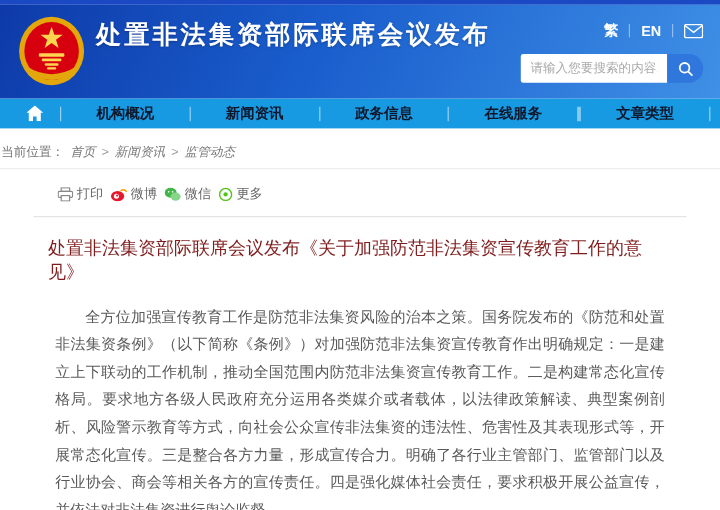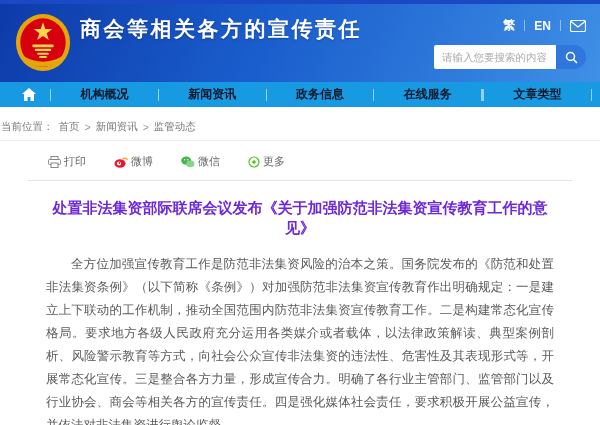--- a/index.html
+++ b/index.html
@@ -32,35 +32,35 @@
   .nav { height:25px; background:#189ae2; display:flex; align-items:center;
          padding:0 8px; }
   .nav-home { width:42px; display:flex; justify-content:center; cursor:pointer; }
   .nav-item { flex:1; text-align:center; color:#0f172a; font-size:12px; font-weight:bold;
               text-decoration:none; cursor:pointer; white-space:nowrap; }
   .nav-sep { width:1px; height:12px; background:rgba(255,255,255,.55); }
 
   
   .breadcrumb { padding:13px 10px 6px 1px; font-size:10.5px; color:#777;
                 border-bottom:1px solid #ececec; display:flex; gap:5px; align-items:center;}
-  .crumb { color:#777; text-decoration:none; cursor:pointer; }
+  .crumb { color:#777; text-decoration:none; cursor:pointer;font-style:italic; }
   .crumb-sep { color:#999; }
 
   
   .meta-row { display:flex; justify-content:space-between; align-items:center;
               padding:13px 36px 11px 48px; font-size:11px; color:#8f8f8f; }
   .meta-left span.block { margin-right:20px; }
-  .tools { display:flex; align-items:center; gap:28px; color:#666; }
+  .tools { display:flex; align-items:center; gap:6px; color:#666; }
   .tool { display:flex; align-items:center; gap:3px; cursor:pointer; color:#666;
           text-decoration:none; }
   .meta-divider { border-bottom:1px solid #e3e3e3; margin:0 28px; }
 
   
-  .article-title { margin:17px 40px 0; text-align:center; font-size:15px;
-                   font-weight:bold; color:#6d28d9; line-height:20px; }
+  .article-title { margin:17px 40px 0; text-align:left; font-size:15px;
+                   font-weight:normal; color:#7f1d1d; line-height:20px; }
   .article-body { margin:15px 46px 0; }
   .article-body p { font-family:"Liberation Serif", serif; font-size:12.5px; color:#5a5a5a;
                     line-height:23px; text-align:justify; text-indent:2em; margin-bottom:4px; }
 </style>
 </head>
 <body>
 
 <div class="topstrip"></div>
 
 <div class="header">
@@ -69,21 +69,21 @@
     <ellipse cx="30" cy="31" rx="23.5" ry="25" fill="#d6000f"></ellipse>
     <polygon points="30,10 32.4,17 39.6,17 33.8,21.4 36,28.4 30,24.2 24,28.4 26.2,21.4 20.4,17 27.6,17" fill="#ffd54f"></polygon>
     <rect x="19" y="33" width="22" height="3" rx="1" fill="#ffd54f"></rect>
     <rect x="21.5" y="37.5" width="17" height="2.4" rx="1" fill="#ffd54f"></rect>
     <rect x="24" y="41.5" width="12" height="2.2" rx="1" fill="#ffd54f"></rect>
     <rect x="26" y="45" width="8" height="2" rx="1" fill="#ffd54f"></rect>
     <path d="M8 44 q22 14 44 0 q-8 12 -22 12 q-14 0 -22 -12z" fill="#e3a70c"></path>
   </svg>
 
   <div class="h-titles">
-    <div class="h-title-cn">商会等相关各方的宣传责任</div>
+    <div class="h-title-cn">处置非法集资部际联席会议发布</div>
   </div>
 
   <div class="h-right">
     <div class="lang-row">
       <a class="lang-link">繁</a>
       <span class="vdiv"></span>
       <a class="lang-link">EN</a>
       <span class="vdiv"></span>
       <span style="display:flex;">
         <svg width="16" height="12" viewBox="0 0 16 12">

